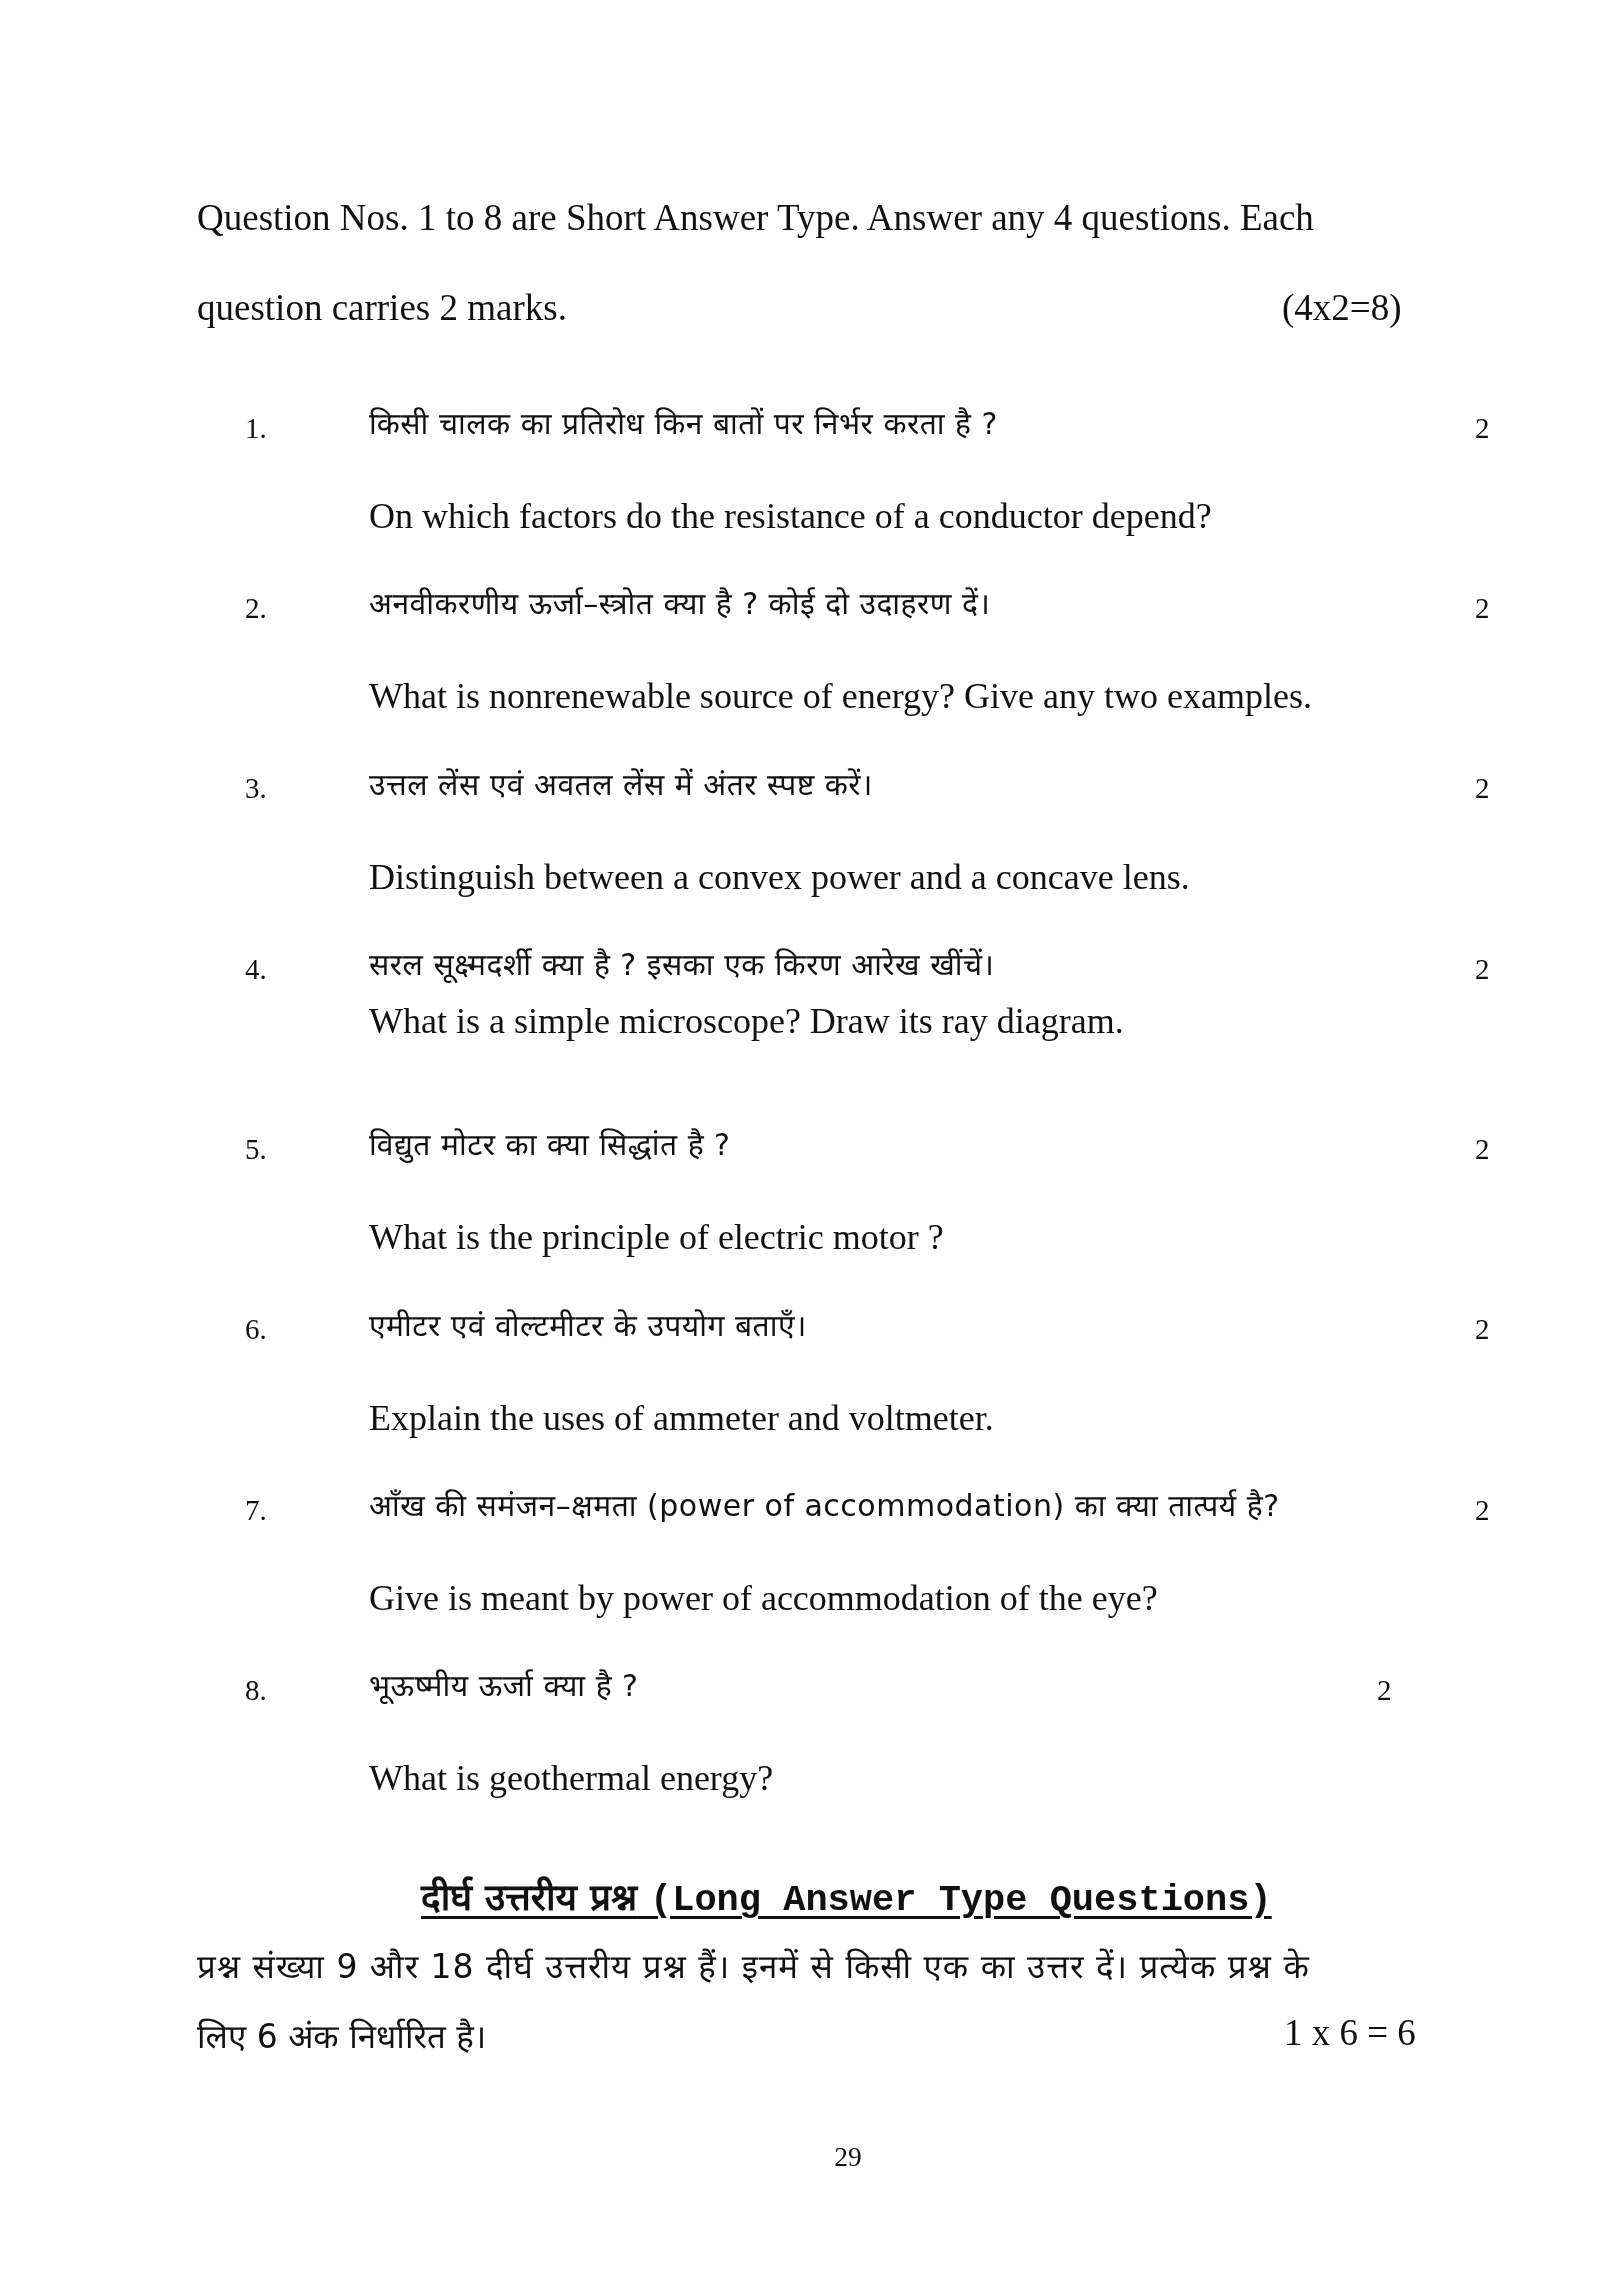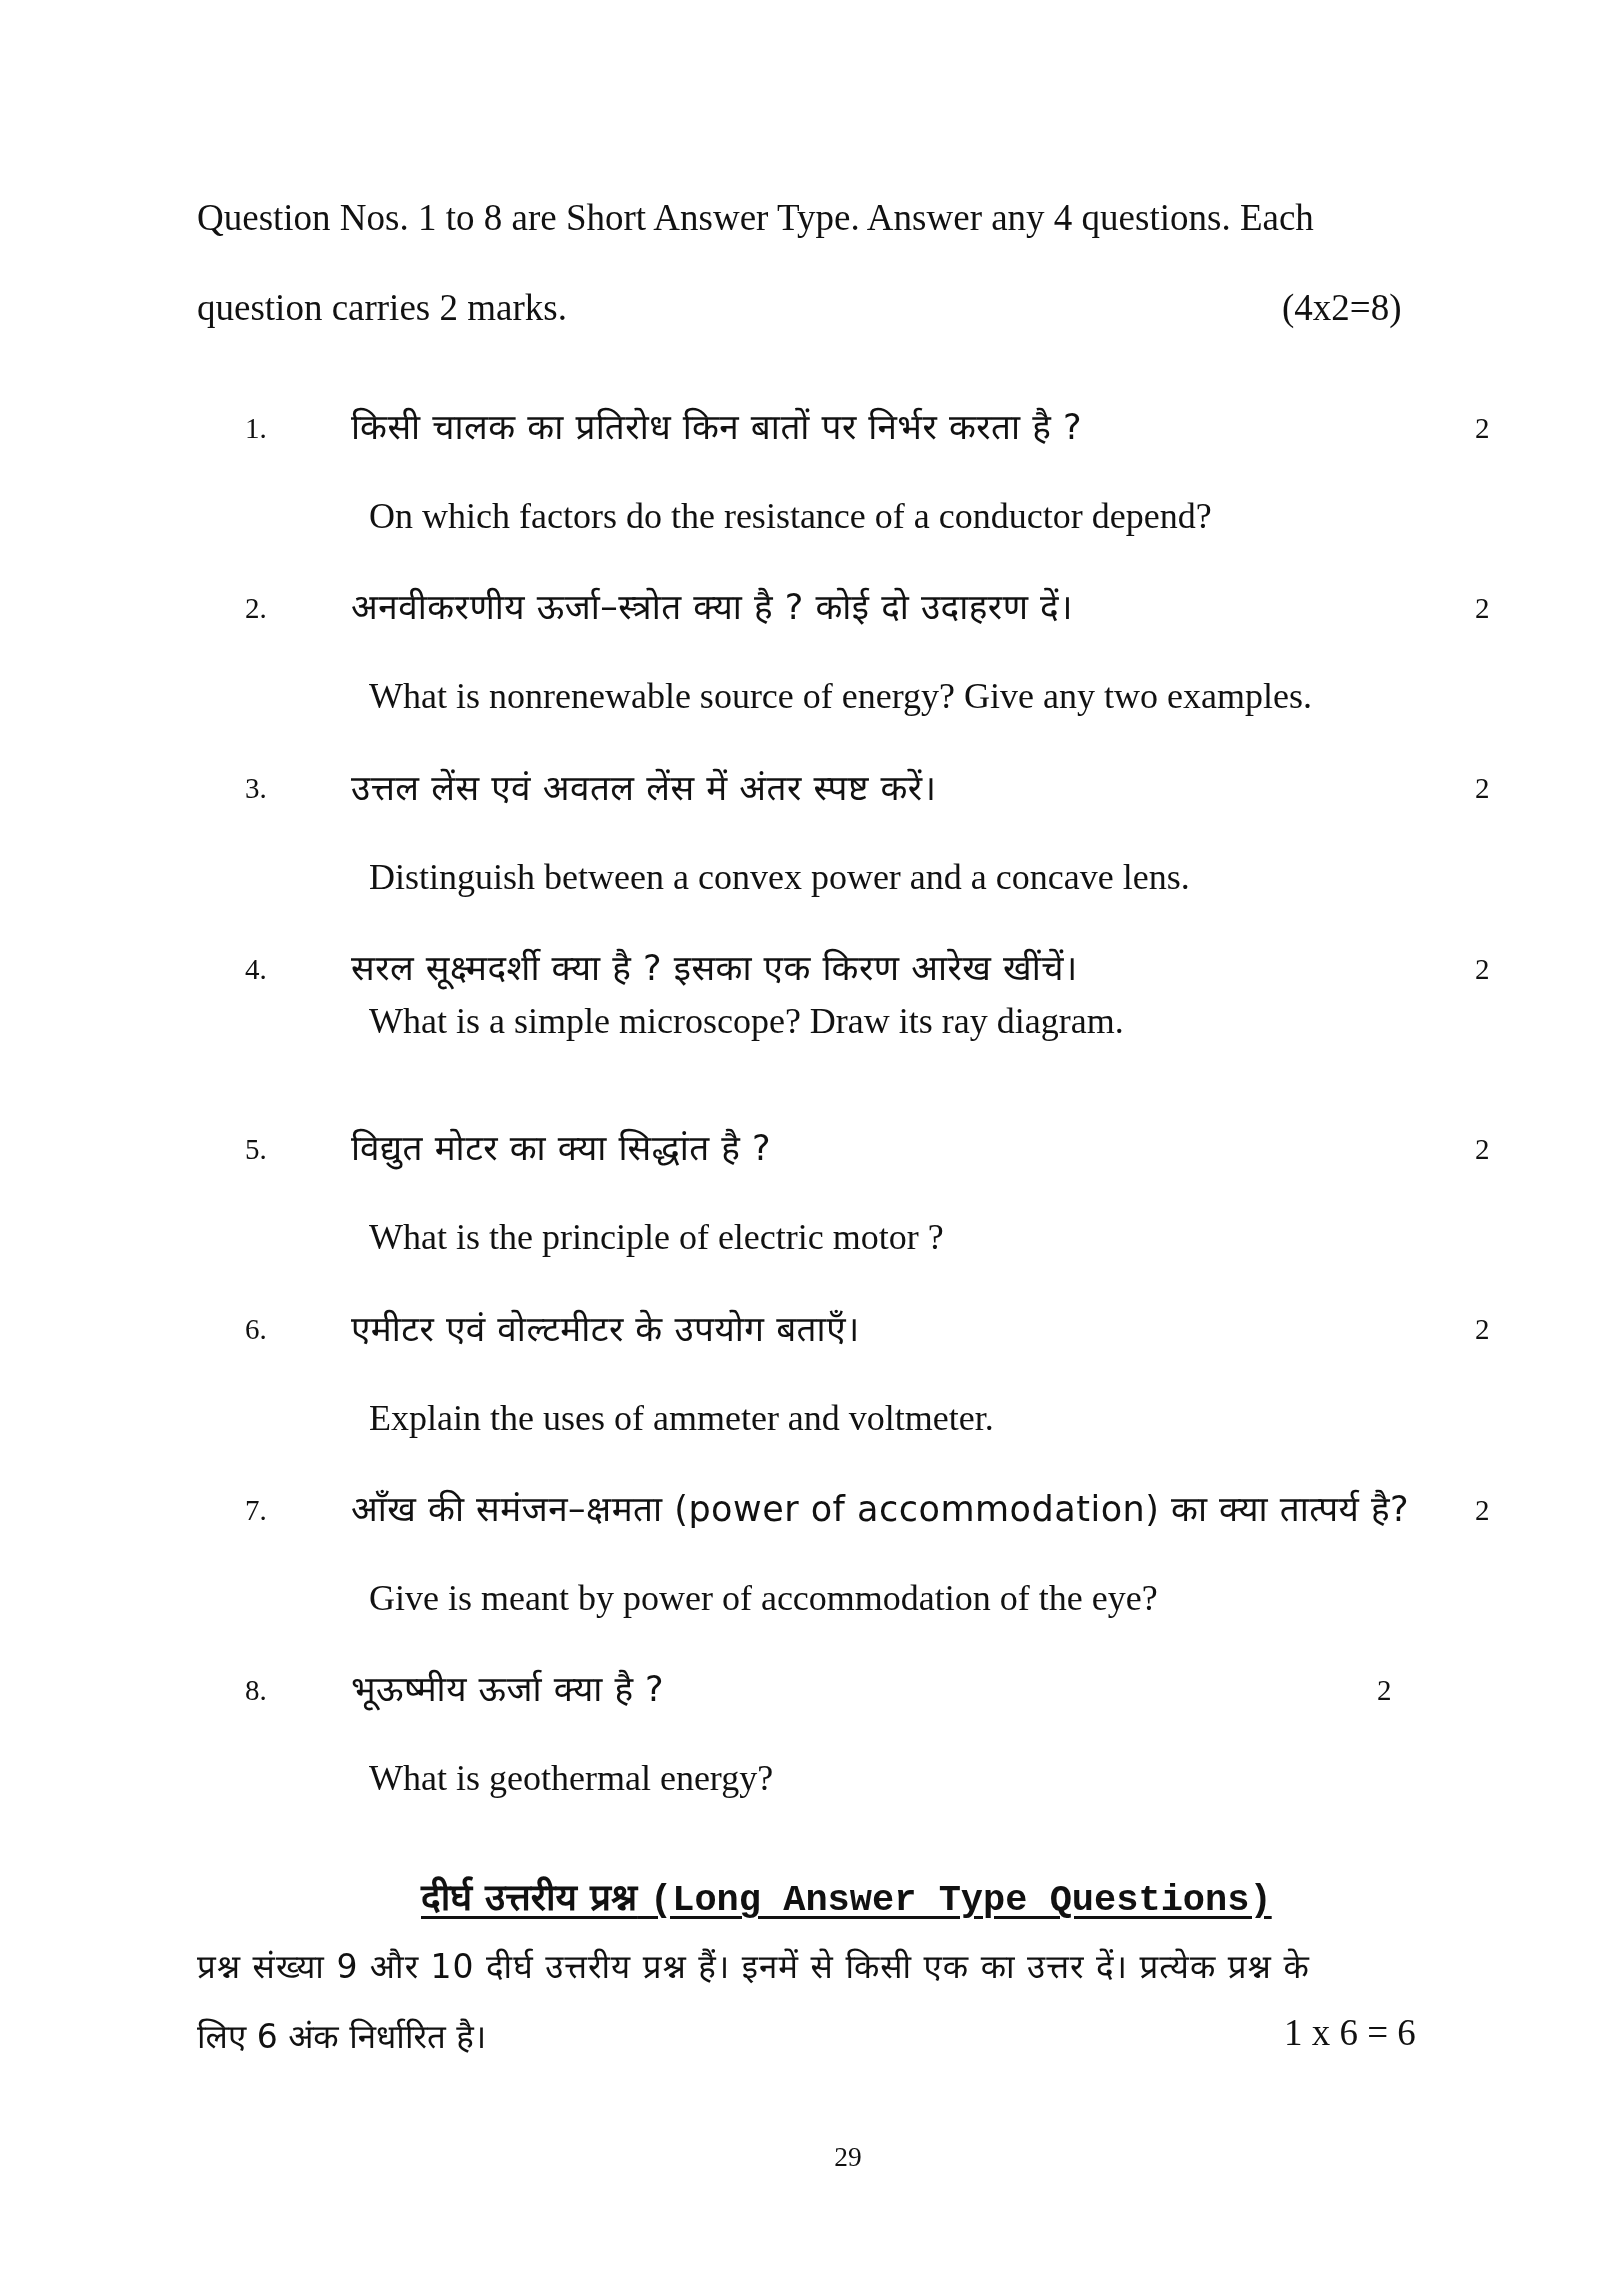--- a/index.html
+++ b/index.html
@@ -1,21 +1,21 @@
 <!DOCTYPE html>
 <html><head>
 <meta charset="utf-8">
 <style>
   html, body { margin:0; padding:0; background:#ffffff; }
   body { width:1621px; height:2293px; position:relative; overflow:hidden;
          font-family:"Liberation Sans", "DejaVu Sans", sans-serif; color:#111; }
   .abs { position:absolute; white-space:nowrap;font-family:Liberation Serif, serif; }
   .intro { font-size:37px; left:197px; }
   .qnum { font-size:29px; left:245px; }
-  .hi { font-size:35px; left:351px; font-family:"DejaVu Sans", sans-serif; letter-spacing:0.5px; }
+  .hi { font-size:30px; left:369px; font-family:"DejaVu Sans", sans-serif; letter-spacing:0.5px; }
   .en { font-size:36px; left:369px; }
   .mark { font-size:29px; left:1475px; }
   .heading { font-size:37px; font-weight:bold; left:421px; text-decoration:underline; text-decoration-thickness:2.9px; text-underline-offset:5.9px; font-family:"DejaVu Sans", sans-serif;}
   .heading .en-part { font-family:Liberation Mono, monospace; }
   .para { font-size:33px; left:197px; font-family:"DejaVu Sans", sans-serif; }
   .pageno { font-size:27.4px; left:0; width:1696px; text-align:center; }
 </style>
 </head>
 <body>
 
@@ -66,19 +66,19 @@
   <div class="abs hi" style="top:1664px;">भूऊष्मीय ऊर्जा क्या है ?</div>
   <div class="abs mark" style="top:1674px; left:1377px;">2</div>
   <div class="abs en" style="top:1757px;">What is geothermal energy?</div>
 </div>
 
 <div>
   <div class="abs heading" style="top:1870px;">
     <span>दीर्घ उत्तरीय प्रश्न</span>
     <span class="en-part">(Long Answer Type Questions)</span>
   </div>
-  <div class="abs para" style="top:1943px; letter-spacing:1px;">प्रश्न संख्या 9 और 10 दीर्घ उत्तरीय प्रश्न हैं। इनमें से किसी एक का उत्तर दें। प्रत्येक प्रश्न के</div>
+  <div class="abs para" style="top:1943px; letter-spacing:1px;">प्रश्न संख्या 9 और 18 दीर्घ उत्तरीय प्रश्न हैं। इनमें से किसी एक का उत्तर दें। प्रत्येक प्रश्न के</div>
   <div class="abs para" style="top:2013px;">लिए 6 अंक निर्धारित है।</div>
   <div class="abs intro" style="top:2011px; left:1284px;">1 x 6 = 6</div>
 </div>
 
 <div class="abs pageno" style="top:2142px;">29</div>
 
 
 </body></html>

